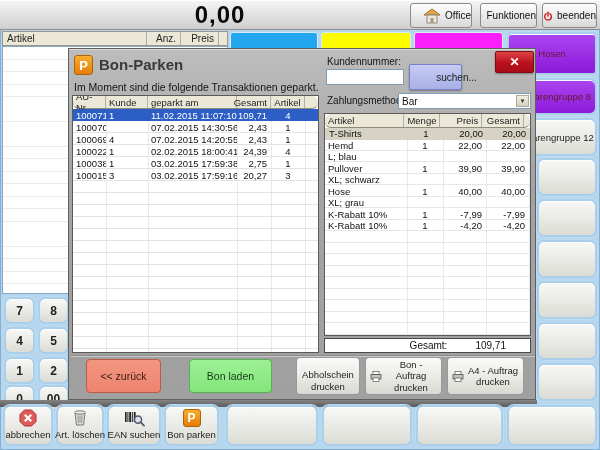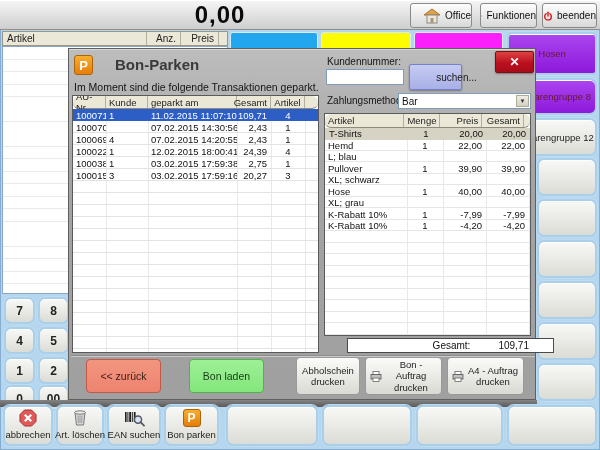--- a/index.html
+++ b/index.html
@@ -25,21 +25,21 @@
   .pos-btn{background:linear-gradient(#f8f8f6,#dcdcd6);border:2px solid #a9cfeb;border-radius:7px;box-shadow:inset 0 1px 0 #fff,0 0 0 1px #bddcf2;font-size:9.5px;color:#222;display:flex;align-items:center;justify-content:center;}
   .pos-btn.purple{background:linear-gradient(#ab46f0,#8d18da);color:#641a2c;}
   .num-btn{font-size:12px;font-weight:bold;}
   .bb-btn{flex-direction:column;justify-content:flex-end;padding-bottom:4px;gap:2px;}
   .bb-label{font-size:9.5px;color:#1c1c1c;white-space:nowrap;}
 
   .dark-strip{background:linear-gradient(#848484,#5a5a5a);}
 
   
   .dialog{background:linear-gradient(#bdbdbd,#a4a4a4 35%,#a0a0a0);border:1px solid #5f5f5f;box-shadow:inset 0 1px 0 #d9d9d9;}
-  .dlg-title{font-size:15px;font-weight:bold;color:#3a3a3a;margin-left:16px;}
+  .dlg-title{font-size:15px;font-weight:bold;color:#3a3a3a;}
   .dlg-sub{font-size:10.5px;color:#141414;}
   .park-icon{border-radius:3px;background:linear-gradient(#f9ae2e,#e67d0a);border:1px solid #a96508;color:#fff;font-weight:bold;display:flex;align-items:center;justify-content:center;}
 
   .tbl{background:#fff;border:1px solid #5a5a5a;overflow:hidden;}
   .thead{display:flex;background:#ebe8d7;border-bottom:1px solid #8e8a7c;border-radius:6px;}
   .th{font-size:9.5px;color:#222;display:flex;align-items:center;padding:0 3px;border-right:1px solid #b3af9d;}
   .th.r{justify-content:flex-end;}.th.c{justify-content:center;}
   .tbody{position:relative;}
   .tr{display:flex;}
   .td{font-size:9.5px;color:#111;overflow:hidden;white-space:nowrap;display:flex;align-items:center;padding-left:3px;}
@@ -247,21 +247,21 @@
         <div class="tr">
           <div class="td c1">100069</div>
             <div class="td c2">4</div>
             <div class="td c3">07.02.2015 14:20:55</div>
             <div class="td c4 r">2,43</div>
             <div class="td c5 c">1</div>
         </div>
         <div class="tr">
           <div class="td c1">100022</div>
             <div class="td c2">1</div>
-            <div class="td c3">12.02.2015 18:00:41</div>
+            <div class="td c3">02.02.2015 18:00:41</div>
             <div class="td c4 r">24,39</div>
             <div class="td c5 c">4</div>
         </div>
         <div class="tr">
           <div class="td c1">100038</div>
             <div class="td c2">1</div>
             <div class="td c3">03.02.2015 17:59:38</div>
             <div class="td c4 r">2,75</div>
             <div class="td c5 c">1</div>
         </div>
@@ -349,34 +349,34 @@
           </div>
         <div class="tr">
             <div class="td c1">K-Rabatt 10%</div>
             <div class="td c2 c">1</div>
             <div class="td c3 r">-4,20</div>
             <div class="td c4 r">-4,20</div>
           </div>
       </div>
     </div>
 
-    <div class="abs sum-box" style="left:255px;top:289px;width:207px;height:15px;margin-left:23px;">
+    <div class="abs sum-box" style="left:255px;top:289px;width:207px;height:15px;">
       <span style="margin-right:28px;">Gesamt:</span>
       <span style="margin-right:24px;">109,71</span>
     </div>
 
     <div class="abs divider" style="left:2px;top:306px;width:464px;height:2px;"></div>
 
     <button class="abs btn-back" style="left:17px;top:310px;width:75px;height:34px;">
         <span>&lt;&lt;  zurück</span>
       </button>
-    <button class="abs btn-load" style="left:120px;top:310px;width:75px;height:34px;">
+    <button class="abs btn-load" style="left:120px;top:310px;width:83px;height:34px;">
         <span>Bon laden</span>
       </button>
-    <button class="abs btn-print" style="left:227px;top:308px;width:64px;height:38px;">
+    <button class="abs btn-print" style="left:227px;top:308px;width:64px;height:38px;align-items:flex-end;">
         <span>Abholschein drucken</span>
       </button>
     <button class="abs btn-print" style="left:296px;top:308px;width:77px;height:38px;">
       <svg width="12" height="11" viewBox="0 0 12 11">
           <rect x="3" y="0.5" width="6" height="3" fill="#fff" stroke="#666" stroke-width="0.8"></rect>
           <rect x="1" y="3.5" width="10" height="4.5" fill="#c2c2c2" stroke="#555" stroke-width="0.8"></rect>
           <rect x="3" y="7" width="6" height="3.5" fill="#fff" stroke="#666" stroke-width="0.8"></rect>
         </svg>
       <span style="width:52px;">Bon - Auftrag drucken</span>
     </button>

